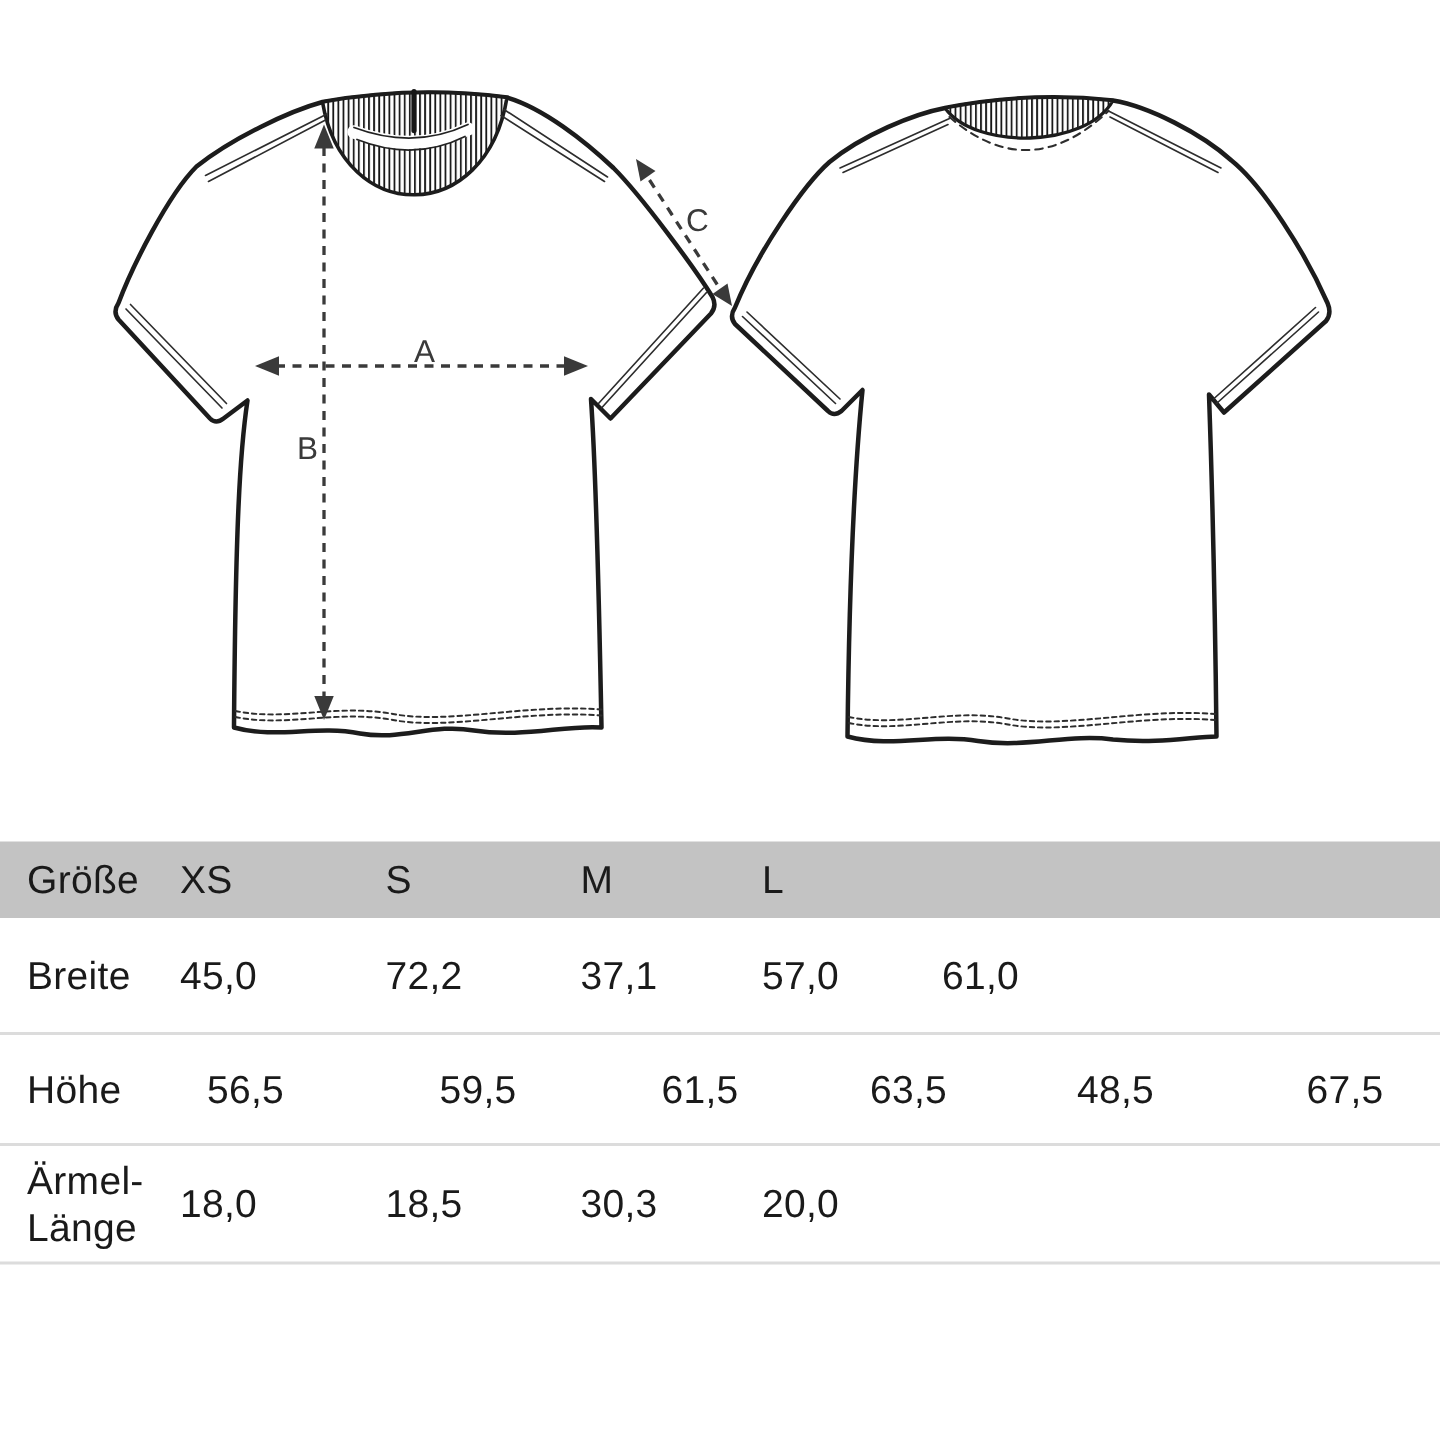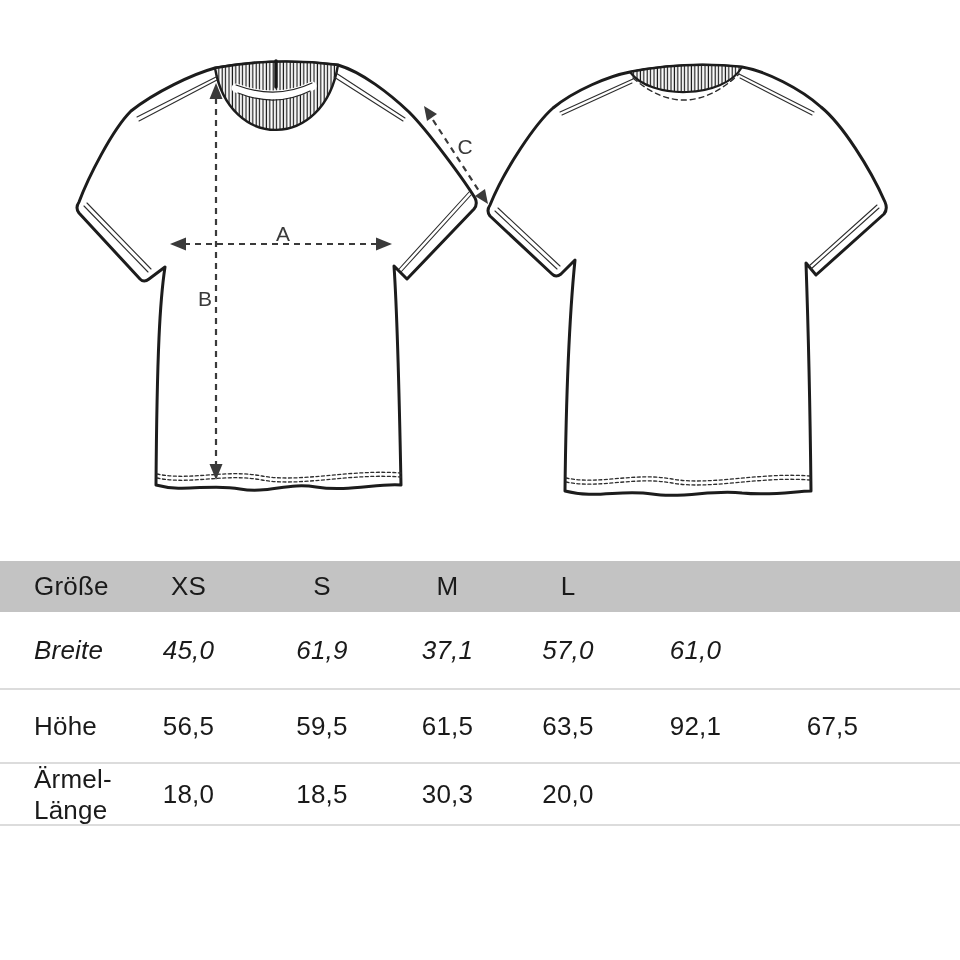--- a/index.html
+++ b/index.html
@@ -11,31 +11,31 @@
   .size-table { position: absolute; top: 561px; left: 0; width: 960px; }
   .t-row {
     display: grid;
     grid-template-columns: 120px 137px 130px 121px 120px 135px 139px;
     align-items: center;
     width: 960px;
     box-sizing: border-box;
   }
   .t-head { background: #c3c3c3; height: 51px; }
   .t-data { background: #ffffff; border-bottom: 2px solid #dcdcdc; }
-  .row-breite { height: 78px; font-style: italic; }
-  .row-hoehe { height: 74px; }
-  .row-aermel { height: 62px; }
+  .row-breite { height: 78px; }
+  .row-hoehe { height: 74px; gap: 18px; }
+  .row-aermel { height: 79px; }
   .cell {
     font-size: 26px;
     color: #1a1a1a;
-    text-align: center;
+    text-align: left;
     line-height: 1.18;
     letter-spacing: 0.2px;
   }
-  .cell.label { text-align: left; padding-left: 34px; white-space: pre-line; }
+  .cell.label { text-align: left; padding-left: 18px; white-space: pre-line; }
 
   svg text.dim-label {
     font-family: "Liberation Sans", sans-serif;
     font-size: 21px;
     fill: #3a3a3a;
   }
 </style>
 </head>
 <body>
 
@@ -170,33 +170,33 @@
       <div class="cell label">Größe</div>
       <div class="cell">XS</div>
       <div class="cell">S</div>
       <div class="cell">M</div>
       <div class="cell">L</div>
     </div>
 
     <div class="t-row t-data row-breite">
       <div class="cell label">Breite</div>
       <div class="cell">45,0</div>
-      <div class="cell">61,9</div>
+      <div class="cell">72,2</div>
       <div class="cell">37,1</div>
       <div class="cell">57,0</div>
       <div class="cell">61,0</div>
     </div>
 
     <div class="t-row t-data row-hoehe">
       <div class="cell label">Höhe</div>
       <div class="cell">56,5</div>
       <div class="cell">59,5</div>
       <div class="cell">61,5</div>
       <div class="cell">63,5</div>
-      <div class="cell">92,1</div>
+      <div class="cell">48,5</div>
       <div class="cell">67,5</div>
     </div>
 
     <div class="t-row t-data row-aermel">
       <div class="cell label">Ärmel-
 Länge</div>
       <div class="cell">18,0</div>
       <div class="cell">18,5</div>
       <div class="cell">30,3</div>
       <div class="cell">20,0</div>

